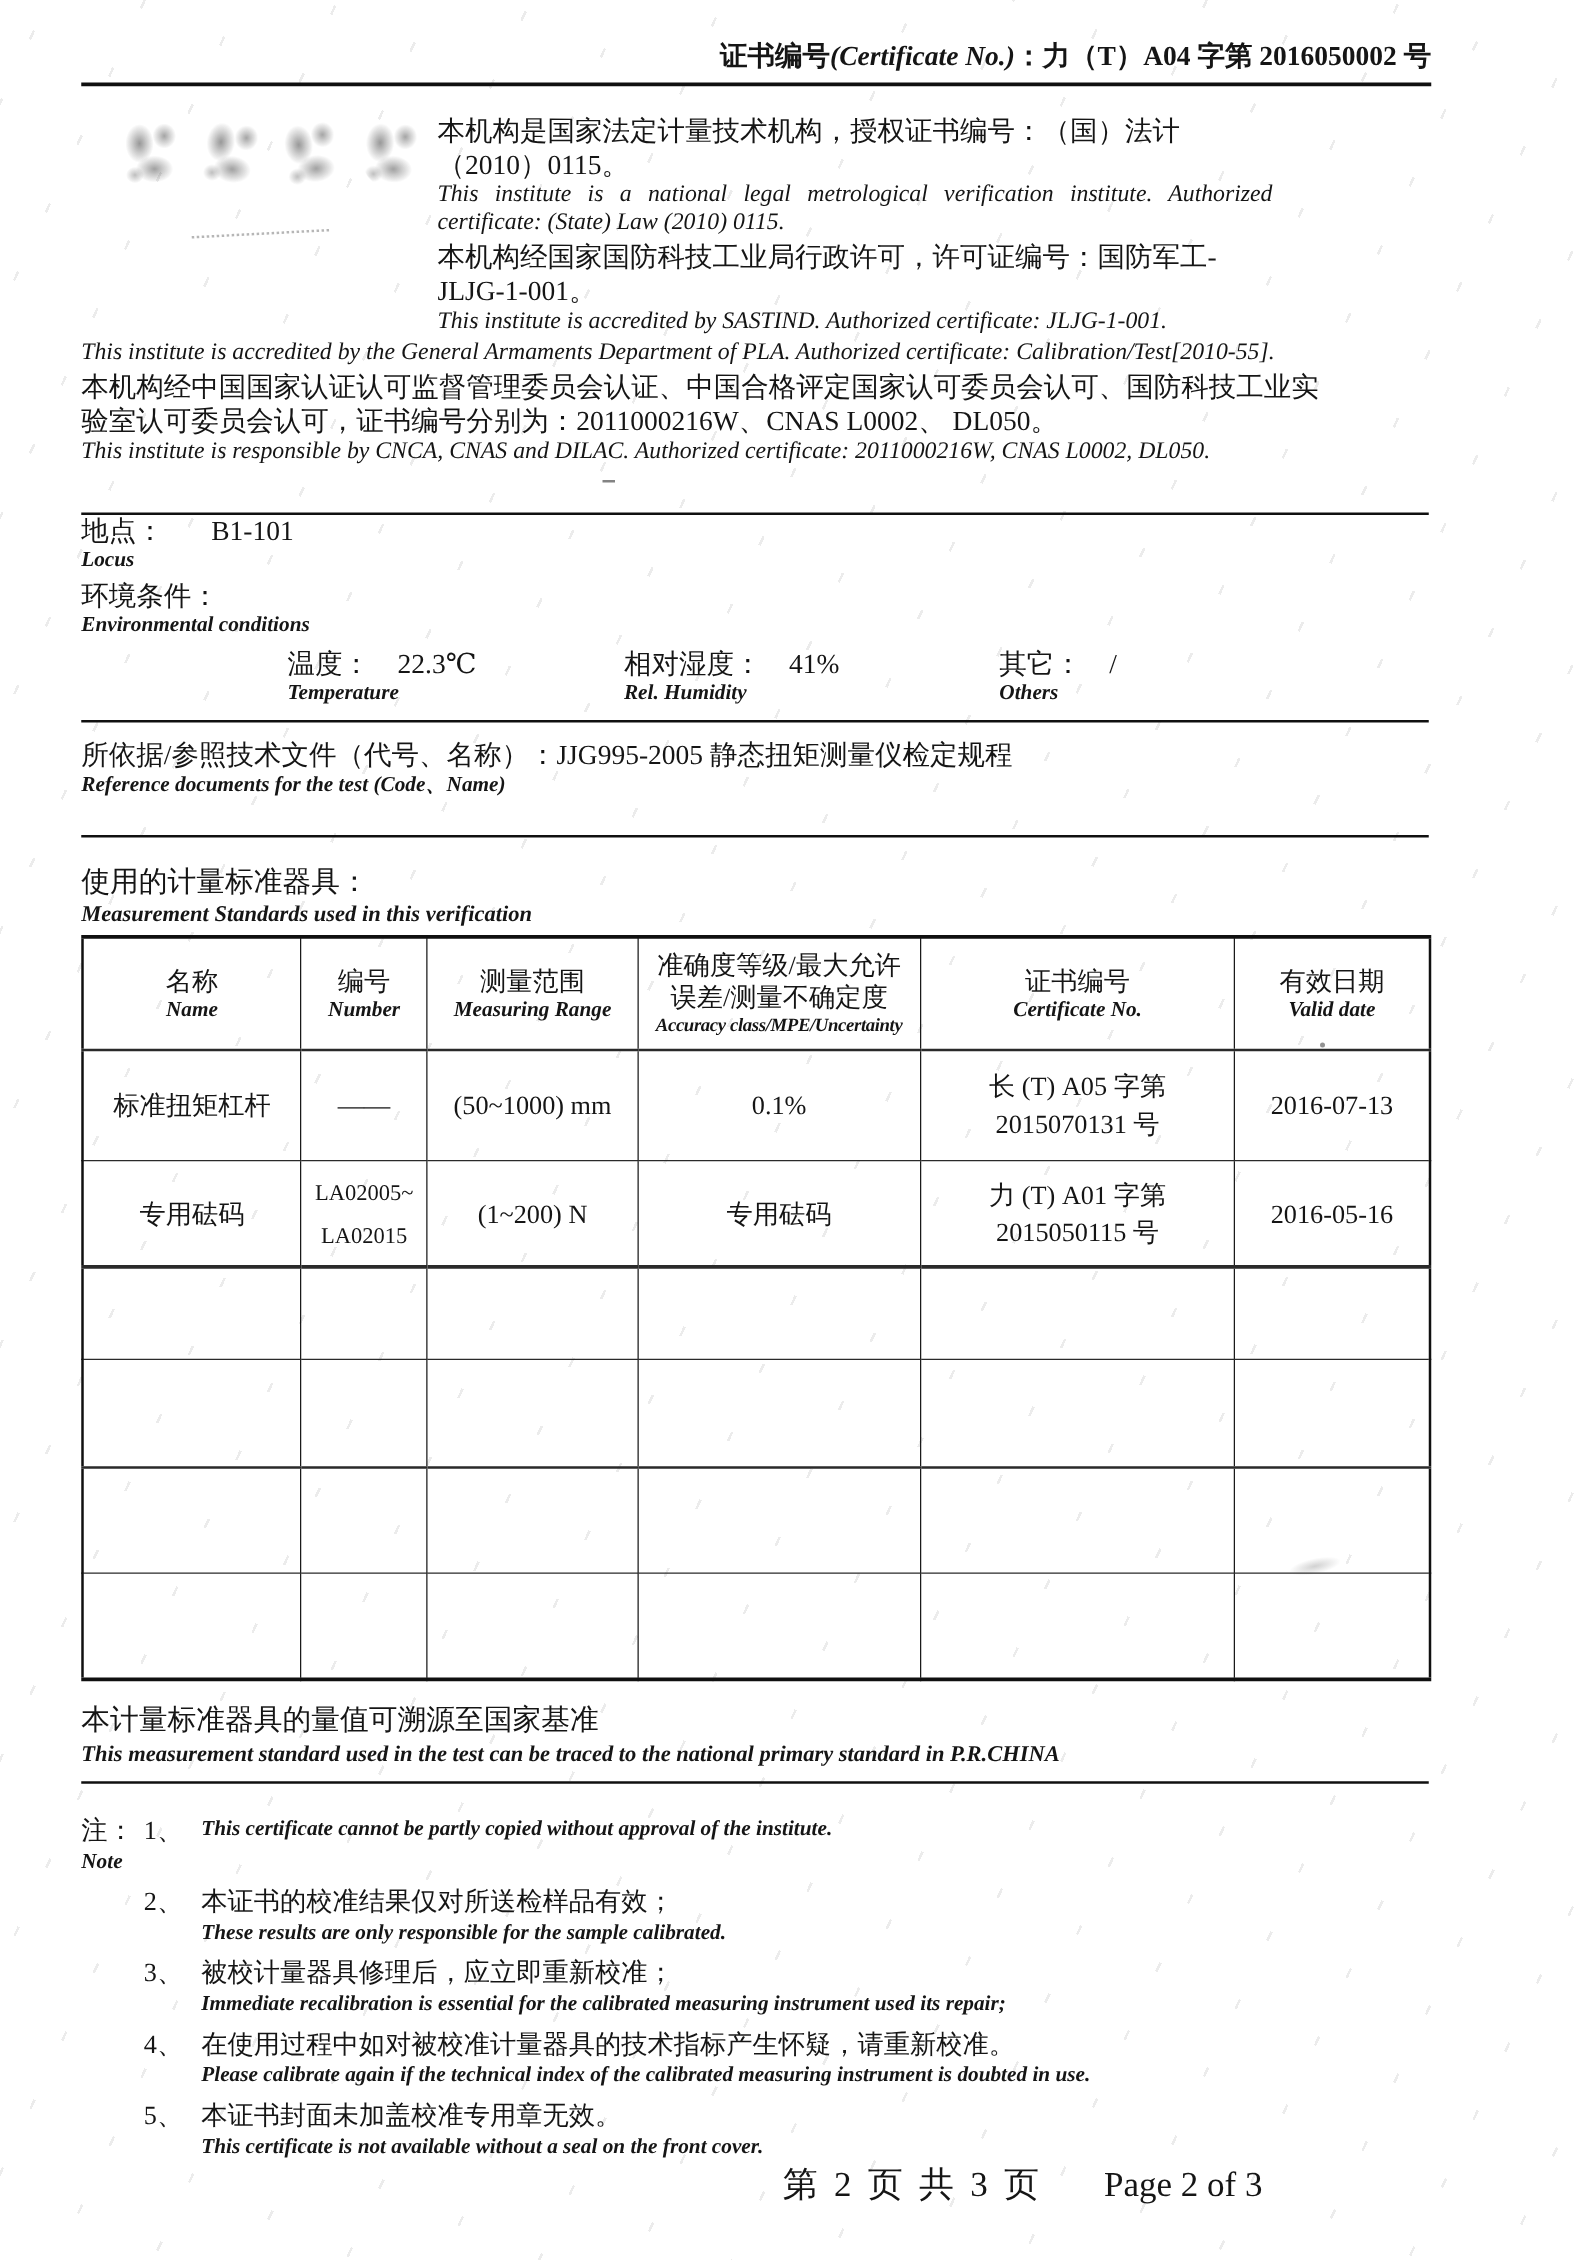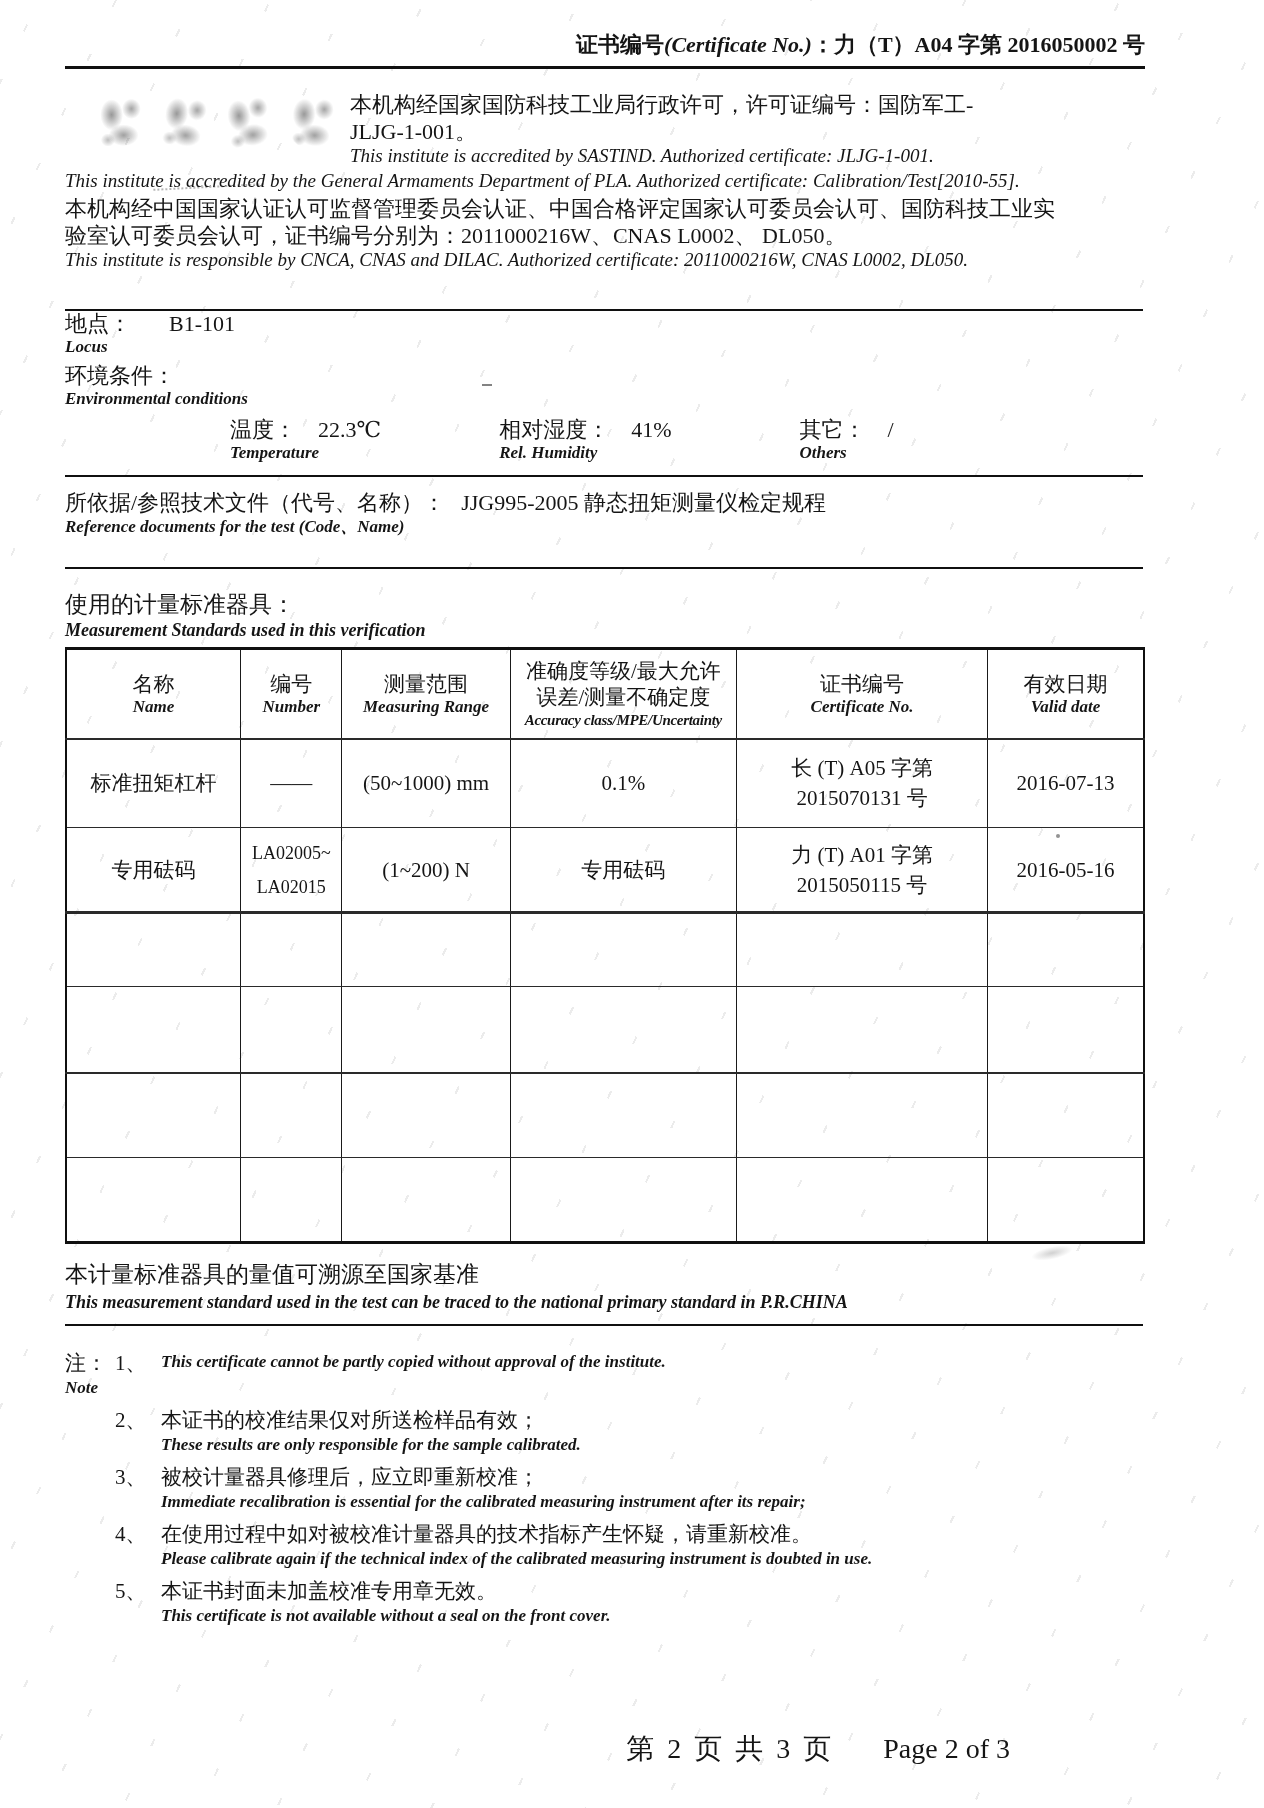--- a/index.html
+++ b/index.html
@@ -71,21 +71,21 @@
   .env-row{display:flex;margin-top:8px;}
   .env-item{font-size:22px;line-height:26px;}
   .env-item .val{margin-left:22px;}
   .ei-t{margin-left:165px;}
   .ei-h{margin-left:118px;}
   .ei-o{margin-left:128px;}
   .rule-env{margin-top:12px;width:1078px;}
 
   
   .ref-line{margin-top:12px;font-size:22px;line-height:28px;}
-  .ref-line .val{margin-left:16px;text-align:right;}
+  .ref-line .val{text-align:right;}
   .rule-ref{margin-top:30px;width:1078px;}
 
   
   .std-head-cn{margin-top:22px;font-size:23px;line-height:28px;}
   .std-head-en{font-size:18px;line-height:22px;font-style:italic;font-weight:700;}
   table.std{
     margin-top:6px;width:1080px;border-collapse:collapse;table-layout:fixed;
     border:2px solid #101010;border-top-width:3px;border-bottom-width:3px;
   }
   table.std td,table.std th{
@@ -157,20 +157,24 @@
 
   <div class="content">
 
     <div class="cert-line">
       <span class="cn">证书编号</span><span class="en">(Certificate No.)</span><span class="cn">：力（T）A04 字第 2016050002 号</span>
     </div>
     <div class="hr hr3 rule-header"></div>
 
     <div class="acc-indent">
       <div class="acc-item">
+        <div class="acc-cn cn">本机构是国家法定计量技术机构，授权证书编号：（国）法计（2010）0115。</div>
+        <div class="acc-en">This institute is a national legal metrological verification institute.  Authorized certificate: (State) Law (2010) 0115.</div>
+      </div>
+      <div class="acc-item">
         <div class="acc-cn cn">本机构经国家国防科技工业局行政许可，许可证编号：国防军工-JLJG-1-001。</div>
         <div class="acc-en">This institute is accredited by SASTIND. Authorized certificate: JLJG-1-001.</div>
       </div>
     </div>
 
     <div class="acc-full">
       <div class="acc-item">
         <div class="acc-en">This institute is accredited by the General Armaments Department of PLA. Authorized certificate: Calibration/Test[2010-55].</div>
       </div>
       <div class="acc-item">
@@ -353,21 +357,21 @@
         <div class="note-body">
           <div class="note-cn cn">本证书的校准结果仅对所送检样品有效；</div>
           <div class="note-en">These results are only responsible for the sample calibrated.</div>
         </div>
       </div>
       <div class="note-item">
         <div class="note-label"></div>
         <div class="note-no cn">3、</div>
         <div class="note-body">
           <div class="note-cn cn">被校计量器具修理后，应立即重新校准；</div>
-          <div class="note-en">Immediate recalibration is essential for the calibrated measuring instrument after its repair;</div>
+          <div class="note-en">Immediate recalibration is essential for the calibrated measuring instrument used its repair;</div>
         </div>
       </div>
       <div class="note-item">
         <div class="note-label"></div>
         <div class="note-no cn">4、</div>
         <div class="note-body">
           <div class="note-cn cn">在使用过程中如对被校准计量器具的技术指标产生怀疑，请重新校准。</div>
           <div class="note-en">Please calibrate again if the technical index of the calibrated measuring instrument is doubted in use.</div>
         </div>
       </div>

